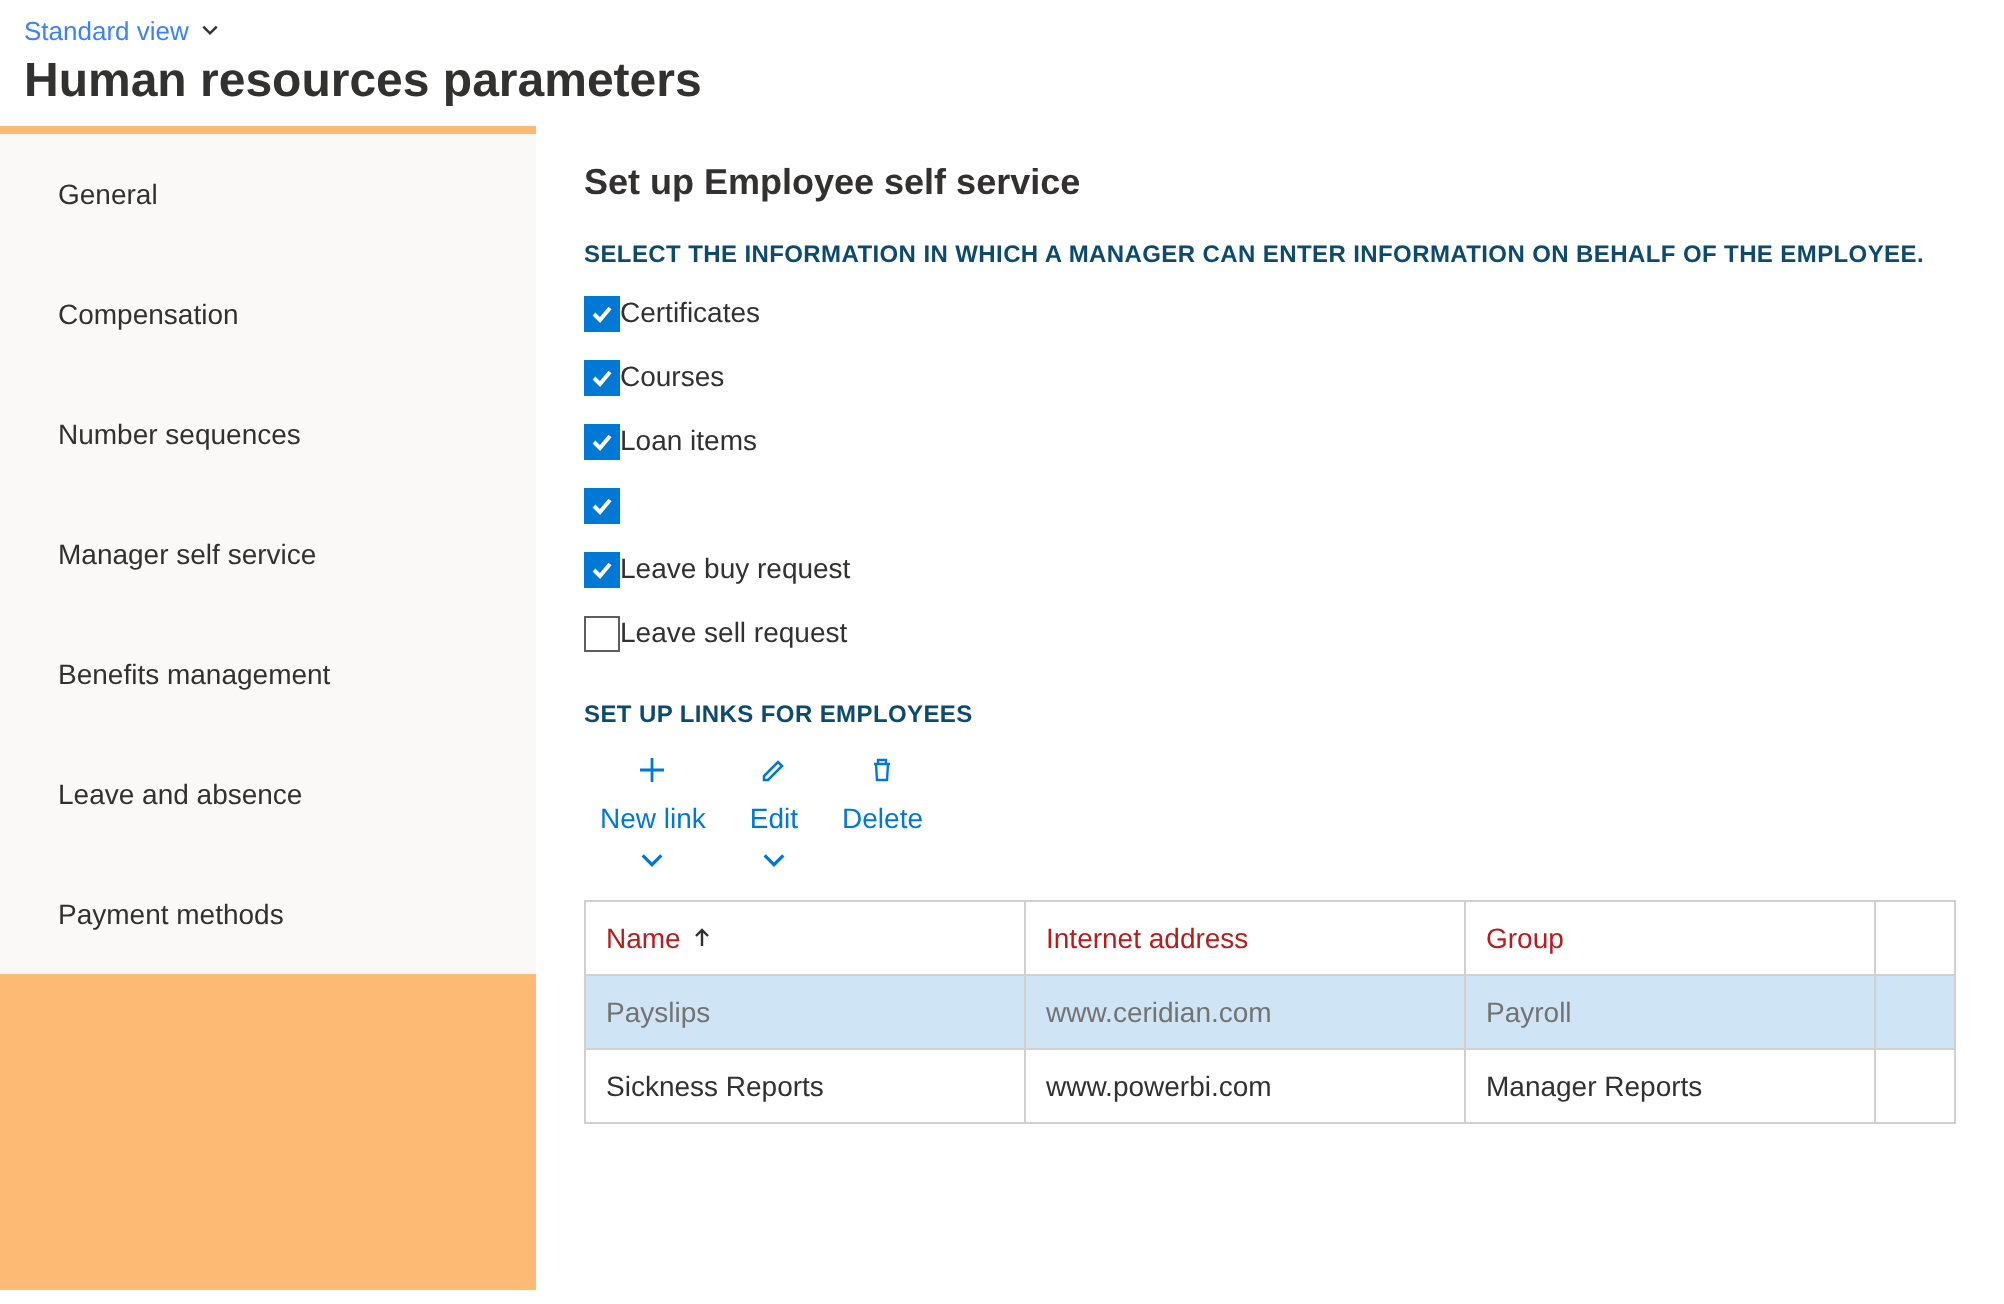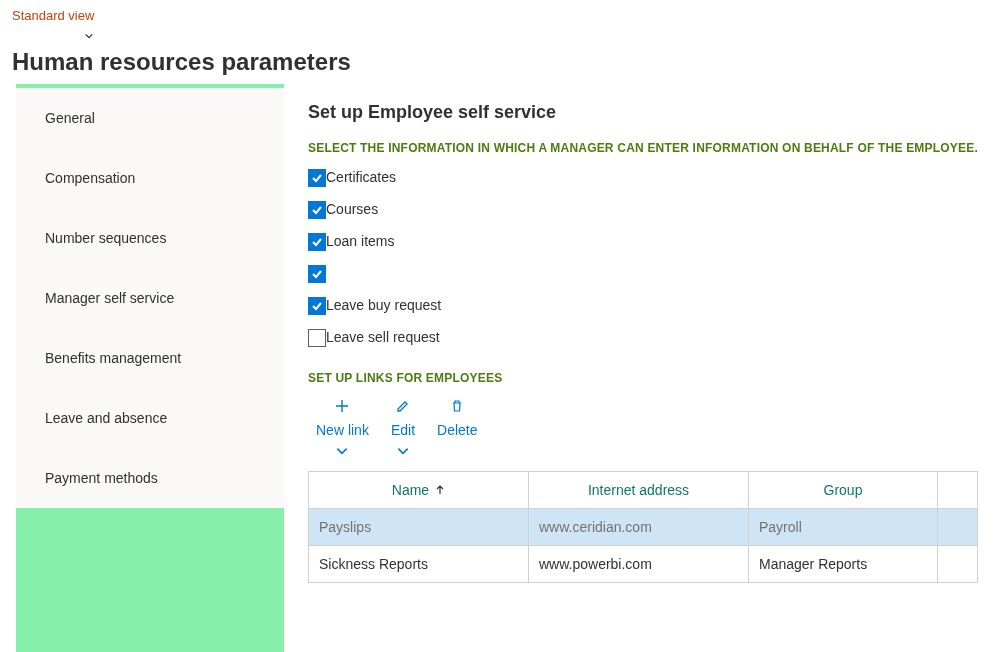--- a/index.html
+++ b/index.html
@@ -13,42 +13,40 @@
     overflow: hidden;
   }
   .header {
     padding: 6px 12px 8px 12px;
   }
   .view-switcher {
     display: inline-flex;
     align-items: flex-end;
     gap: 6px;
     font-size: 13px;
-    color: #c2410c;
+    color: #3b82f6;
     cursor: pointer;
     padding: 2px 0;
-    flex-direction: column;
   }
   .view-switcher svg { width: 10px; height: 10px; }
   .page-title {
     font-size: 24px;
     font-weight: 600;
     color: #323130;
     margin-top: 2px;
   }
   .content {
     display: flex;
     height: calc(100% - 70px);
   }
   .sidebar {
     width: 268px;
     flex-shrink: 0;
-    background: #86efac;
+    background: #fdba74;
     padding-top: 4px;
-    margin-left: 16px;
   }
   .sidebar-item {
     padding: 22px 20px 22px 26px;
     font-size: 14px;
     color: #323130;
     cursor: pointer;
     background: #faf9f8;
     border-left: 3px solid transparent;
   }
   .sidebar-item.active {
@@ -66,21 +64,21 @@
     font-size: 18px;
     font-weight: 600;
     margin-bottom: 18px;
   }
   .section-header {
     font-size: 12px;
     font-weight: 700;
     letter-spacing: 0.2px;
     text-transform: uppercase;
     margin-bottom: 14px;
-    color: #4d7c0f;
+    color: #0c4a6e;
   }
   .checkbox-row {
     display: flex;
     align-items: flex-start;
     margin-bottom: 14px;
   }
   .checkbox {
     width: 18px;
     height: 18px;
     border: 1px solid #605e5c;
@@ -111,26 +109,26 @@
     flex-direction: column;
   }
   .tb-btn svg { width: 14px; height: 14px; }
   table {
     width: 100%;
     border-collapse: collapse;
     border: 1px solid #d2d0ce;
     font-size: 14px;
   }
   th {
-    text-align: center;
+    text-align: left;
     font-weight: 400;
     padding: 10px 10px;
     border: 1px solid #d2d0ce;
     background: #fff;
-    color: #0f766e;
+    color: #b91c1c;
   }
   th .sort { display:inline-flex; align-items:center; gap:6px; }
   th .sort svg { width:10px; height:10px; }
   td {
     padding: 10px 10px;
     border: 1px solid #d2d0ce;
   }
   tr.selected td {
     background: #cfe4f5;
     color: #737373;

